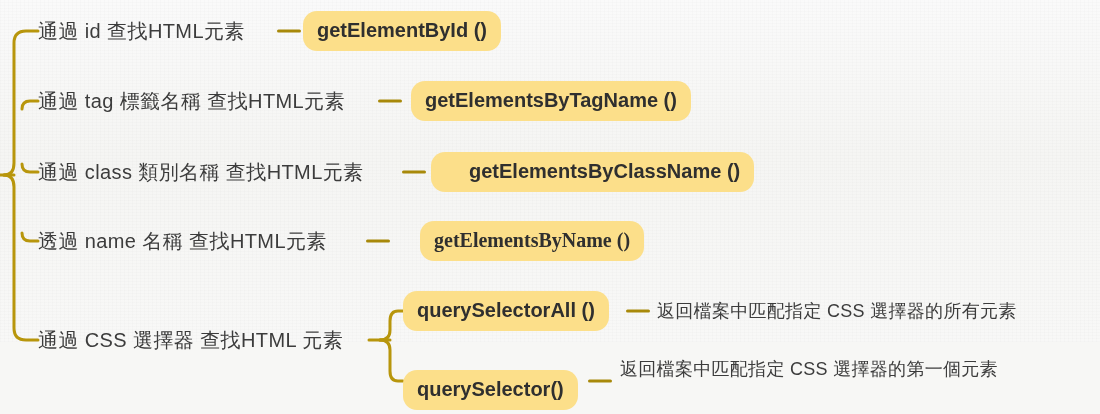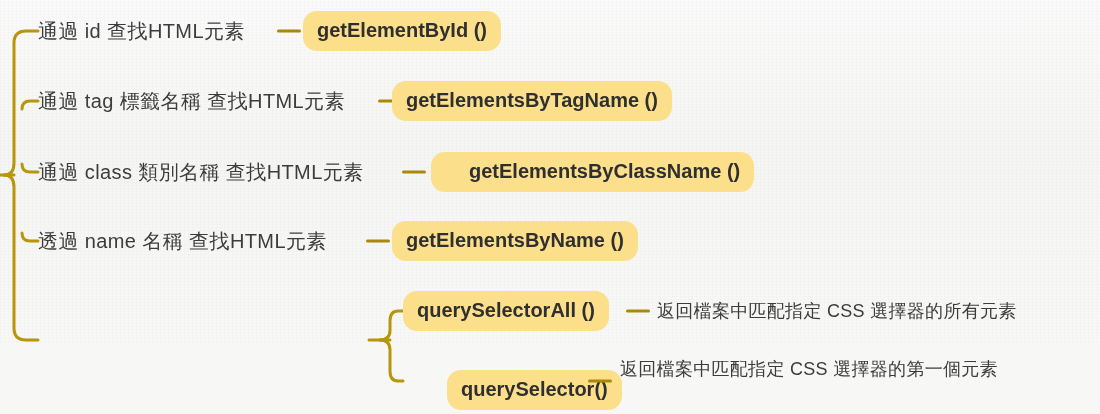--- a/index.html
+++ b/index.html
@@ -93,32 +93,33 @@
       <path d="M 390 340 L 369 340"></path>
     </g>
   </svg>
 
   <div class="row-label" style="left:38px; top:31px;">通過 id 查找HTML元素</div>
   <div class="connector" style="left:277px; top:31px; width:24px;"></div>
   <div class="badge" style="left:303px; top:31px;">getElementById ()</div>
 
   <div class="row-label" style="left:38px; top:101px;">通過 tag 標籤名稱 查找HTML元素</div>
   <div class="connector" style="left:378px; top:101px; width:24px;"></div>
-  <div class="badge" style="left:392px; top:101px;">getElementsByTagName ()</div>
+  <div class="badge" style="left:411px; top:101px;">getElementsByTagName ()</div>
 
   <div class="row-label" style="left:38px; top:172px;">通過 class 類別名稱 查找HTML元素</div>
   <div class="connector" style="left:402px; top:172px; width:24px;"></div>
   <div class="badge" style="left:431px; top:172px;padding-left:38px;">getElementsByClassName ()</div>
 
   <div class="row-label" style="left:38px; top:241px;">透過 name 名稱 查找HTML元素</div>
   <div class="connector" style="left:366px; top:241px; width:24px;"></div>
-  <div class="badge" style="left:392px; top:241px;">getElementsByName ()</div>
+  <div class="badge" style="left:420px; top:241px;font-family:Liberation Serif, serif;">getElementsByName ()</div>
 
+  <div class="row-label" style="left:38px; top:340px;">通過 CSS 選擇器 查找HTML 元素</div>
 
   <div class="badge" style="left:403px; top:311px;">querySelectorAll ()</div>
   <div class="connector" style="left:626px; top:311px; width:24px;"></div>
   <div class="desc" style="left:657px; top:311px;">返回檔案中匹配指定 CSS 選擇器的所有元素</div>
 
-  <div class="badge" style="left:403px; top:390px;margin-left:44px;">querySelector()</div>
+  <div class="badge" style="left:403px; top:390px;">querySelector()</div>
   <div class="connector" style="left:588px; top:381px; width:24px;"></div>
   <div class="desc" style="left:620px; top:369px;">返回檔案中匹配指定 CSS 選擇器的第一個元素</div>
 
 </div>
 
 </body></html>

